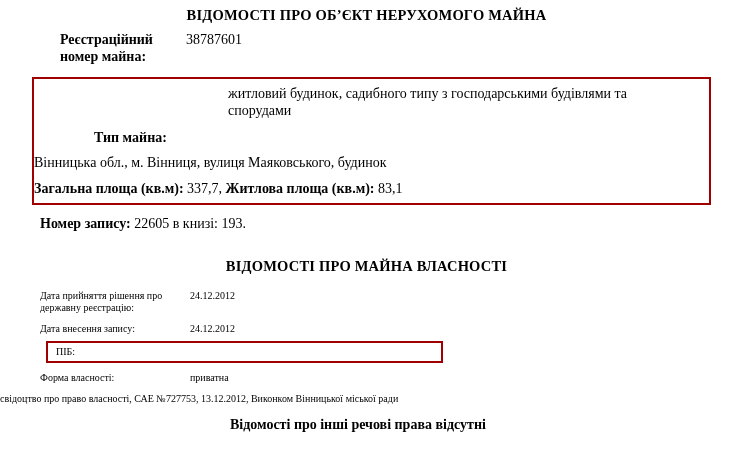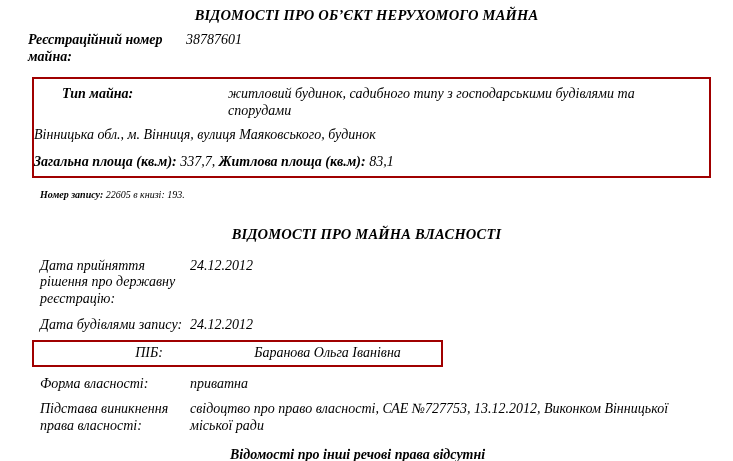--- a/index.html
+++ b/index.html
@@ -12,21 +12,20 @@
     height: 461px;
     font-family: "Liberation Serif", "DejaVu Serif", serif;
     color: #000000;
     position: relative;
     overflow: hidden;
   }
   .page {
     position: relative;
     width: 733px;
     height: 427px;
-    font-style: italic;
   }
   .title {
     text-align: center;
     font-weight: bold;
     font-size: 14.5px;
     letter-spacing: 0.2px;
     padding-top: 7px;
   }
   .section-title {
     text-align: center;
@@ -38,82 +37,81 @@
   
   .row {
     display: flex;
     align-items: flex-start;
     font-size: 14px;
     line-height: 1.18;
   }
   .row .lbl {
     width: 186px;
     flex: 0 0 186px;
-    padding-left: 28px;
+    padding-left: 60px;
     box-sizing: border-box;
   }
   .row .val {
     flex: 1 1 auto;
     padding-right: 28px;
   }
   .bold { font-weight: bold; }
 
   
   .redbox {
     border: 2px solid #a00000;
     margin: 0 22px 0 32px;
     padding: 7px 0 6px 0;
     box-sizing: border-box;
   }
-  .redbox .row .lbl { width: 194px; flex: 0 0 194px;}
+  .redbox .row .lbl { width: 194px; flex: 0 0 194px; margin-top: 44px;}
   .redbox .row .val { padding-right: 25px; }
   .redbox .spacer { height: 8px; }
 
   .area-line {
     font-size: 14px;
     padding-top: 2px;
   }
 
   .rec-line {
-    font-size: 10px;
+    font-size: 14px;
     padding-left: 40px;
     padding-top: 11px;
   }
 
   .gap-12 { height: 12px; }
   .gap-8 { height: 8px; }
   .gap-6 { height: 6px; }
   .gap-26 { height: 26px; }
 
   
   .ownrow {
     display: flex;
     align-items: flex-start;
-    font-size: 14px;
+    font-size: 10px;
     line-height: 1.2;
     padding-top: 9px;
   }
   .ownrow .lbl {
     width: 190px;
     flex: 0 0 190px;
     padding-left: 40px;
     box-sizing: border-box;
   }
   .ownrow .val {
     flex: 1 1 auto;
     padding-right: 30px;
   }
 
   
   .ownrow.boxed {
-    margin: 0 0 0 32px;
+    margin: 0 0 0 46px;
     border: 2px solid #a00000;
-    padding: 3px 0 3px 12px;
+    padding: 3px 0 3px 0;
     margin-right: 290px;
-    text-align: center;
   }
   .ownrow.boxed .lbl {
     padding-left: 8px;
     width: 198px;
     flex: 0 0 198px;
   }
 
   .footnote {
     font-size: 14px;
     font-weight: bold;
@@ -170,37 +168,35 @@
   <div class="section-title">ВІДОМОСТІ ПРО МАЙНА ВЛАСНОСТІ</div>
 
   <div class="gap-6"></div>
 
   <div class="ownrow">
     <div class="lbl">Дата прийняття рішення про державну реєстрацію:</div>
     <div class="val">24.12.2012</div>
   </div>
 
   <div class="ownrow">
-    <div class="lbl">Дата будівлями запису:</div>
+    <div class="lbl">Дата внесення запису:</div>
     <div class="val">24.12.2012</div>
   </div>
 
   <div class="gap-6"></div>
 
   <div class="ownrow boxed">
     <div class="lbl">ПІБ:</div>
-    <div class="val">Баранова Ольга Іванівна</div>
   </div>
 
   <div class="ownrow">
     <div class="lbl">Форма власності:</div>
     <div class="val">приватна</div>
   </div>
 
 
   <div class="ownrow">
-    <div class="lbl">Підстава виникнення права власності:</div>
     <div class="val">свідоцтво про право власності, САЕ №727753, 13.12.2012, Виконком Вінницької міської ради</div>
   </div>
 
   <div class="footnote">Відомості про інші речові права відсутні</div>
 
 </div>
 
 </body></html>

